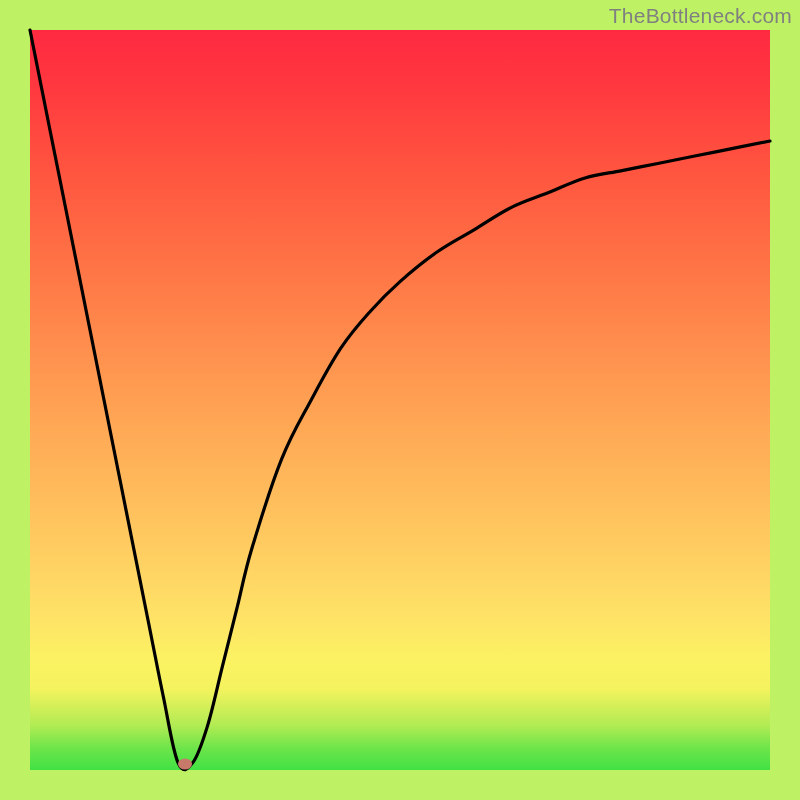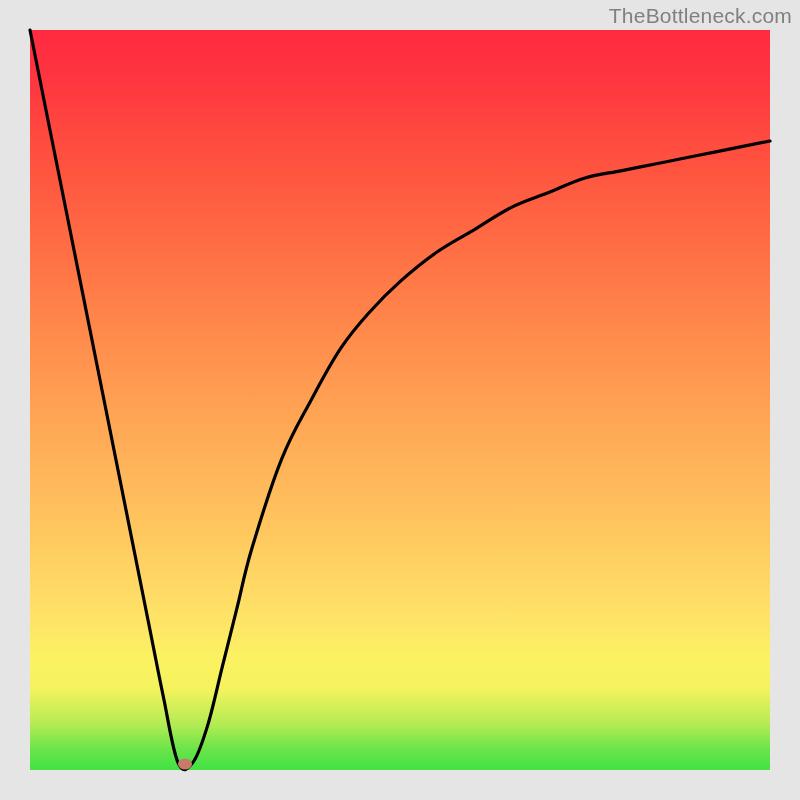--- a/index.html
+++ b/index.html
@@ -8,21 +8,21 @@
     width: 800px;
     height: 800px;
     overflow: hidden;
     background: #000;
     font-family: Arial, Helvetica, sans-serif;
   }
   .frame {
     position: relative;
     width: 800px;
     height: 800px;
-    background: #e5e5e5;
+    background: #bef264;
   }
   .plot-area {
     position: absolute;
     left: 30px;
     top: 30px;
     width: 740px;
     height: 740px;
     background: linear-gradient(to top,
       #41e144 0%,
       #6ee54a 3%,

